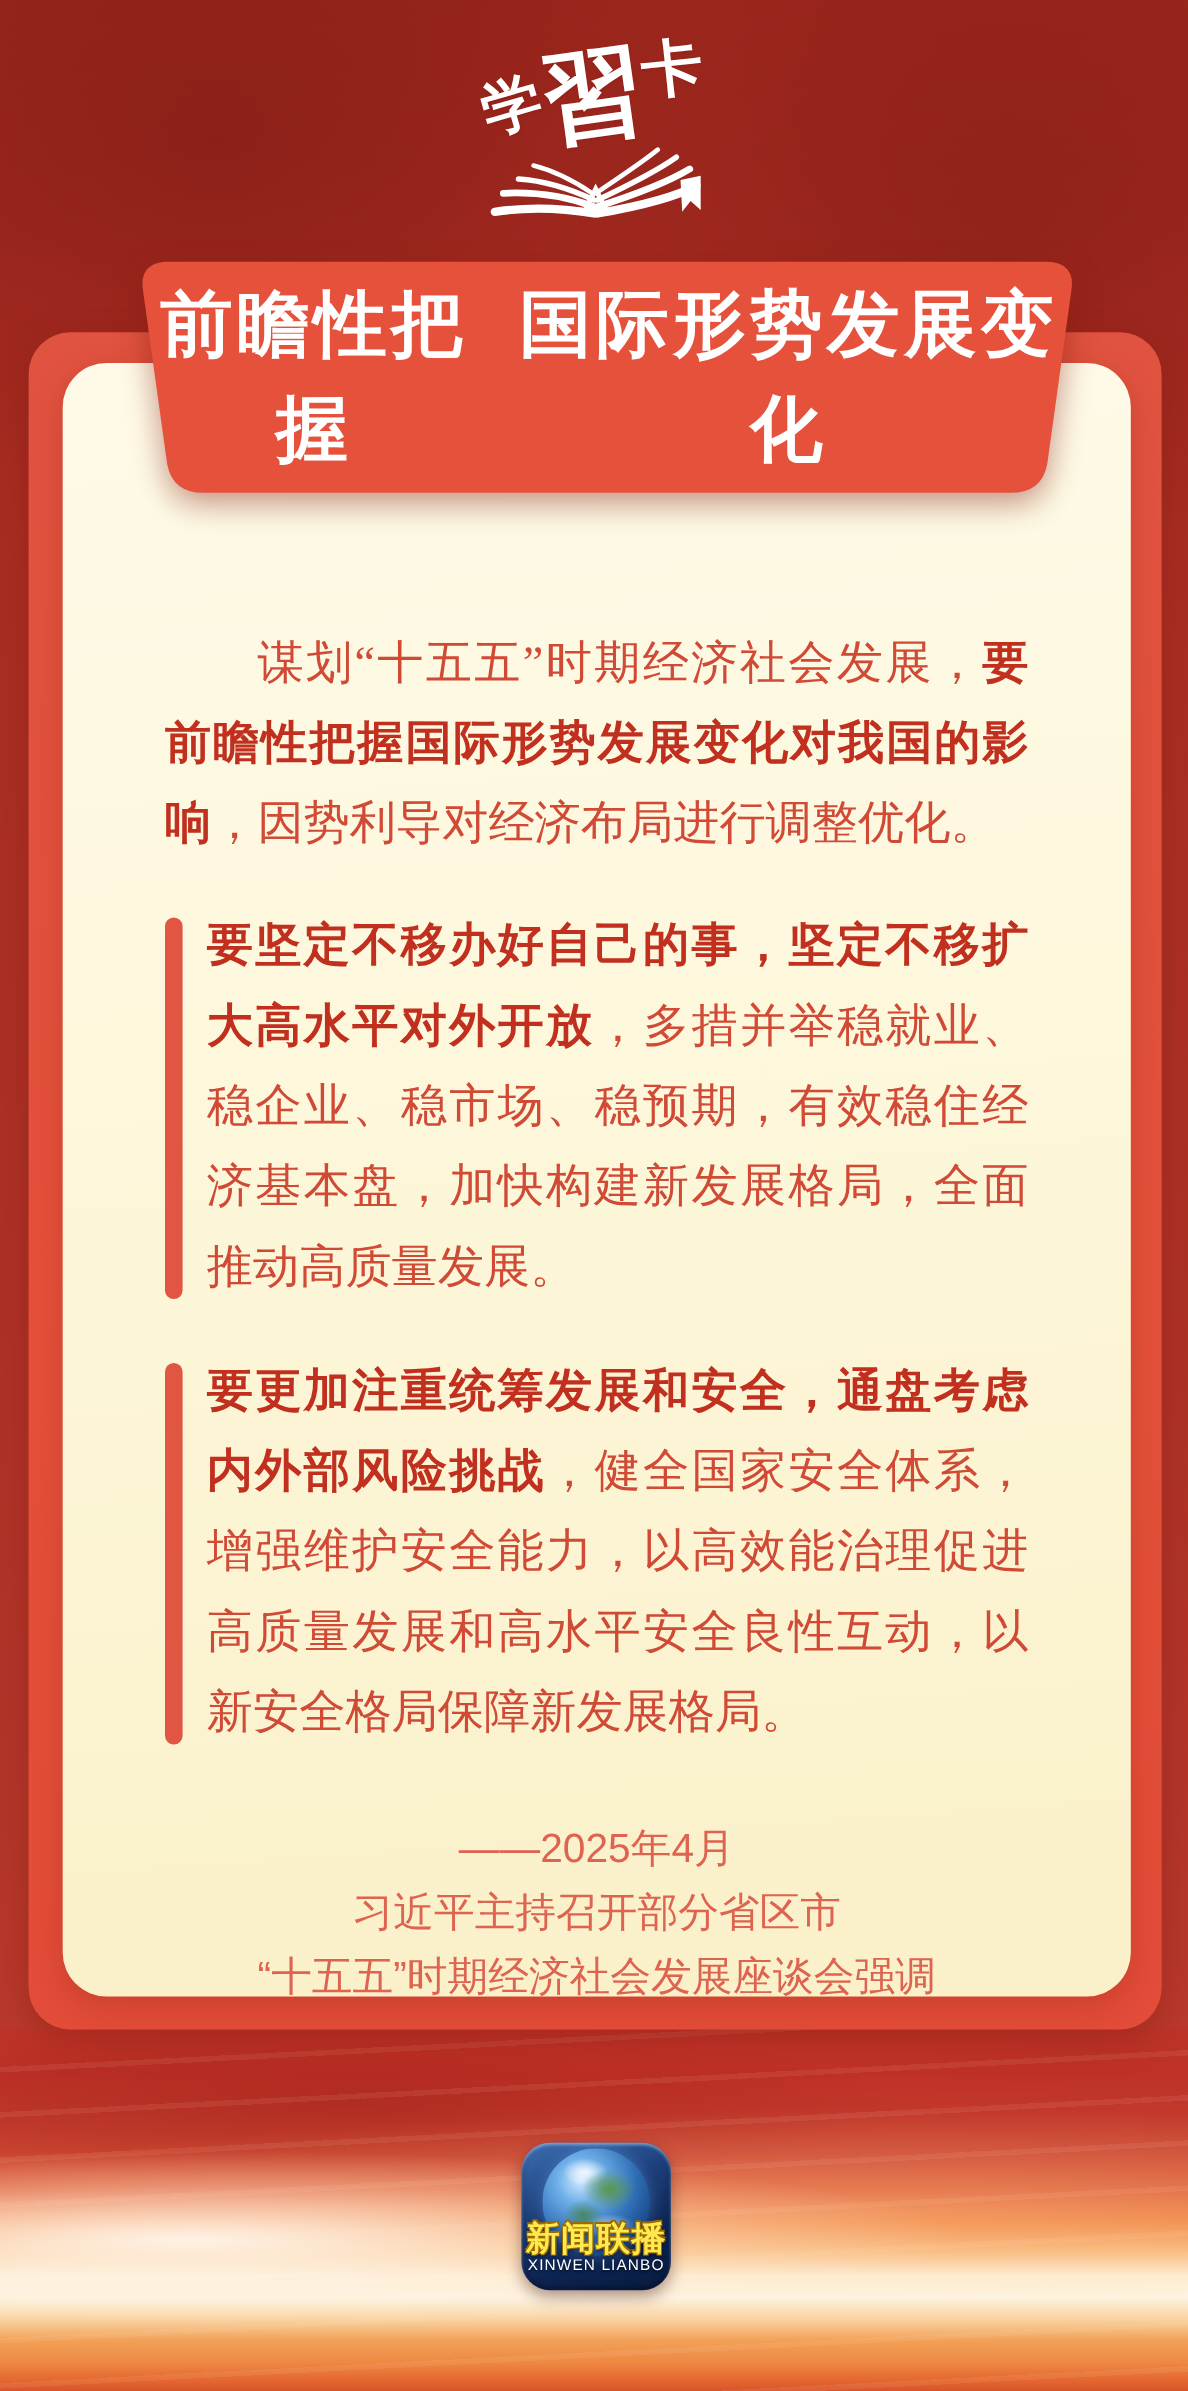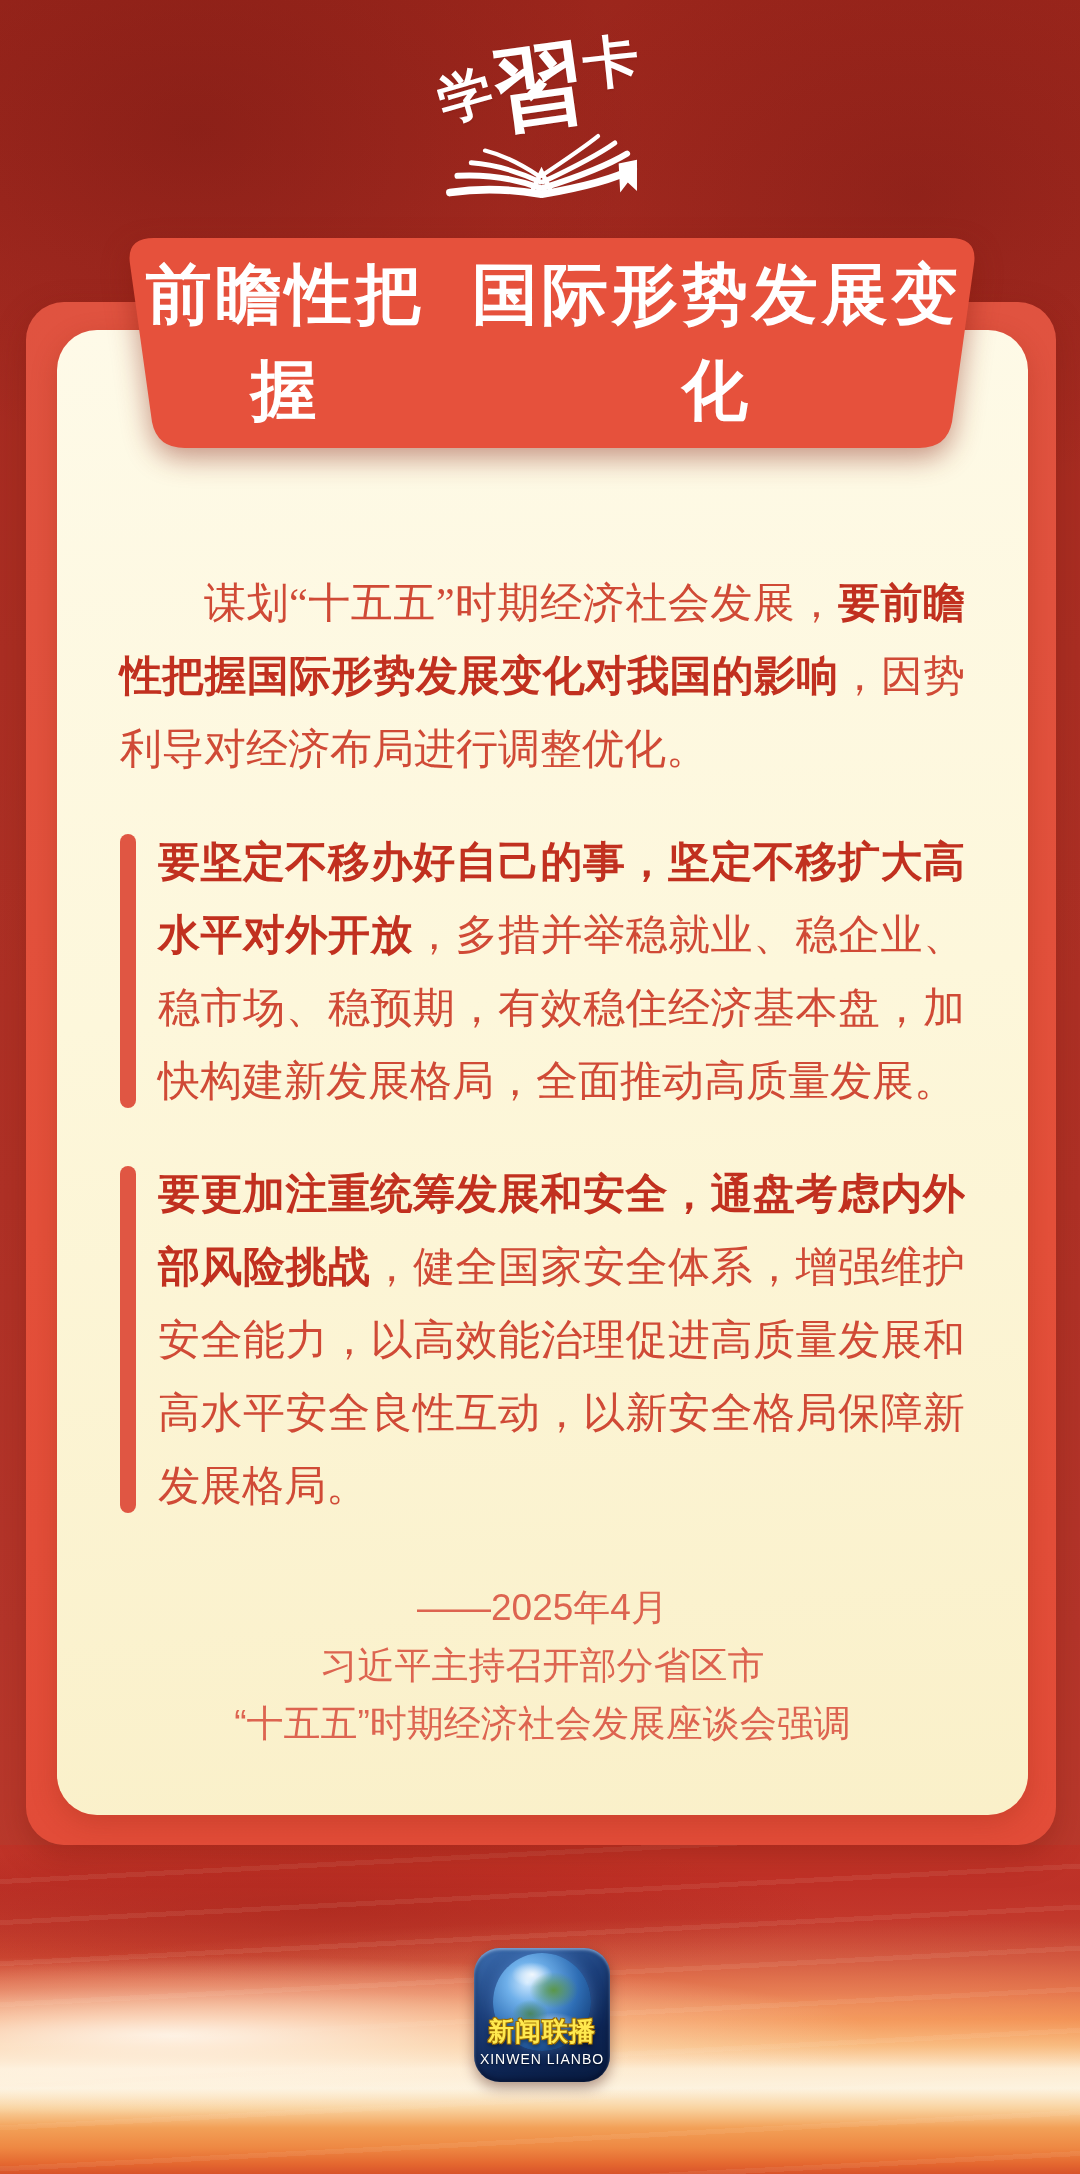--- a/index.html
+++ b/index.html
@@ -52,32 +52,32 @@
     border-radius:38px;
     background:linear-gradient(180deg,#e05340 0%,#e4503a 60%,#e24c38 100%);
     box-shadow:0 10px 30px rgba(120,25,12,.35);
   }
   .main-card{
     position:absolute;left:57px;top:330px;width:971px;height:1485px;
     border-radius:40px;
     background:linear-gradient(176deg,#fefae8 0%,#fdf7db 45%,#faf0c9 100%);
     box-shadow:0 8px 26px rgba(150,40,20,.30);
   }
-  .card-body{position:absolute;inset:0;padding:0 63px;box-sizing:border-box;}
+  .card-body{position:absolute;inset:0;padding:0 93px;box-sizing:border-box;}
 
   .body-paragraph{
     margin:0;
     font-family:"Liberation Serif","DejaVu Serif",serif;
     font-size:42px;line-height:73px;
     color:#d04a36;
     text-align:justify;
   }
   .p-first{margin-top:237px;text-indent:2em;}
   .p-quote{position:relative;padding-left:38px;}
-  .p-quote + .p-quote, .p-first + .p-quote{margin-top:40px;}
+  .p-quote + .p-quote, .p-first + .p-quote{margin-top:40px;font-family:Liberation Mono, monospace;}
   .p-quote::before{
     content:'';position:absolute;left:0;top:8px;bottom:10px;width:16px;
     border-radius:9px;background:#e05643;
   }
   .emphasis{font-weight:700;color:#c1301f;}
 
   .attribution{
     margin-top:56px;
     text-align:center;
     font-size:37px;line-height:58px;
@@ -110,21 +110,21 @@
     background:
       radial-gradient(40% 30% at 62% 38%, rgba(90,150,66,.95), transparent 62%),
       radial-gradient(28% 22% at 38% 62%, rgba(70,130,70,.8), transparent 65%),
       radial-gradient(30% 18% at 40% 22%, rgba(255,255,255,.85), transparent 70%),
       radial-gradient(36% 16% at 62% 72%, rgba(255,255,255,.55), transparent 70%),
       radial-gradient(circle at 35% 30%, #cfe9ff 0%, #6fb0ea 22%, #2e6db4 55%, #16407c 82%, #0a234a 100%);
     box-shadow:0 0 14px rgba(120,180,255,.35);
   }
   .app-cn{
     position:absolute;left:0;right:0;top:66px;text-align:center;
-    font-size:26px;font-weight:900;color:#ffe94e;letter-spacing:1px;
+    font-size:31px;font-weight:900;color:#ffe94e;letter-spacing:1px;
     text-shadow:1px 1px 0 #9a6a00,-1px -1px 0 #9a6a00,1px -1px 0 #9a6a00,-1px 1px 0 #9a6a00,0 3px 4px rgba(0,0,0,.55);
     font-family:"Liberation Sans","DejaVu Sans",sans-serif;
   }
   .app-en{
     position:absolute;left:0;right:0;top:103px;text-align:center;
     font-size:14px;font-weight:normal;color:#ffffff;letter-spacing:1px;
     text-shadow:0 1px 2px rgba(0,0,0,.6);
   }
 </style>
 </head>

